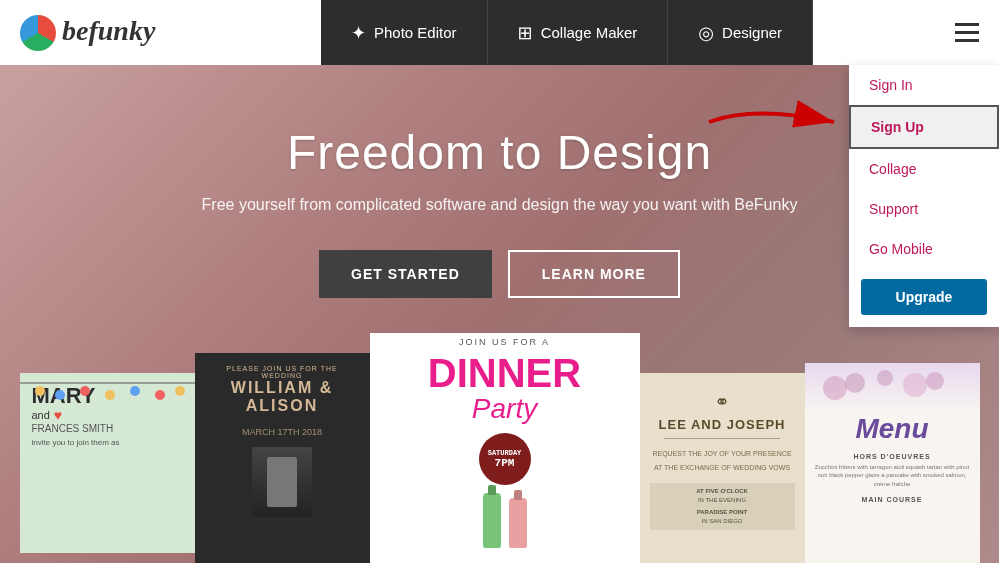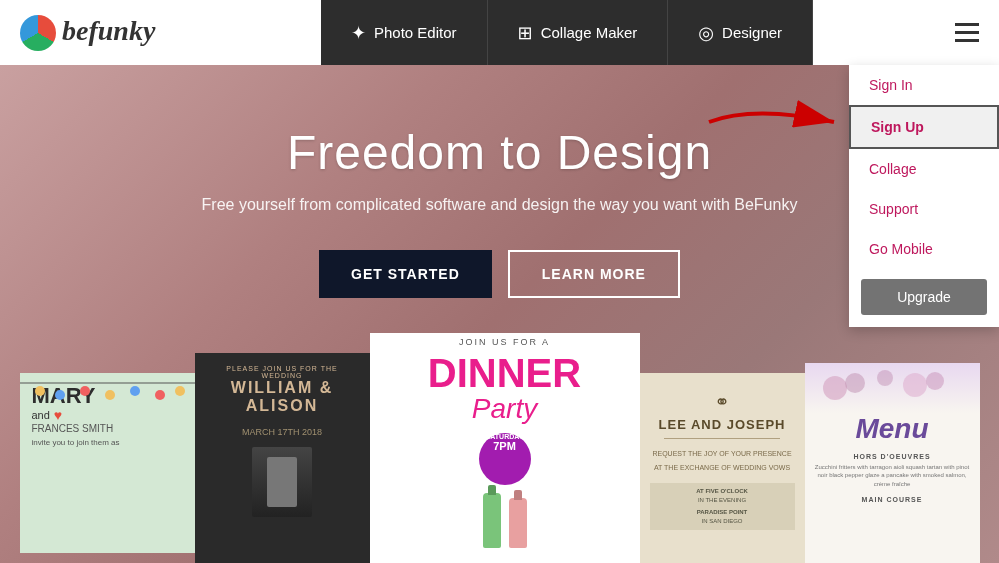--- a/index.html
+++ b/index.html
@@ -98,27 +98,27 @@
       cursor: pointer;
       display: block;
     }
     .dropdown-item.highlighted {
       background: #f0f0f0;
       font-weight: 600;
       border: 2px solid #555;
     }
     .dropdown-upgrade {
       margin: 10px 12px 12px;
-      background: #737373;
+      background: #0369a1;
       color: #fff;
       border: none;
       padding: 10px 0;
       width: calc(100% - 24px);
       font-size: 14px;
-      font-weight: 400;
+      font-weight: 700;
       cursor: pointer;
       border-radius: 3px;
     }
 
     
     .arrow-overlay {
       position: absolute;
       top: 100px;
       right: 155px;
       z-index: 300;
@@ -158,21 +158,21 @@
       color: rgba(255,255,255,0.9);
       margin-bottom: 36px;
       text-align: center;
       max-width: 600px;
     }
     .hero-buttons {
       display: flex;
       gap: 16px;
     }
     .btn-primary {
-      background: #0f172a;
+      background: #404040;
       color: #fff;
       border: none;
       padding: 14px 32px;
       font-size: 14px;
       font-weight: 700;
       letter-spacing: 1px;
       cursor: pointer;
     }
     .btn-secondary {
       background: transparent;
@@ -257,28 +257,29 @@
       height: 100%;
       display: flex;
       flex-direction: column;
       align-items: center;
       text-align: center;
     }
     .card-3-join { font-size: 9px; letter-spacing: 2px; color: #555; margin-bottom: 6px; }
     .card-3-dinner { font-size: 40px; font-weight: 900; color: #e91e8c; line-height: 1; }
     .card-3-party { font-size: 28px; color: #e91e8c; font-style: italic; }
     .card-3-sat { 
-      background: #a21caf; 
+      background: #7f1d1d; 
       color: #fff; 
       border-radius: 50%; 
       width: 52px; height: 52px;
       display: flex; flex-direction: column;
-      align-items: center; justify-content: flex-start;
+      align-items: center; justify-content: center;
       font-size: 9px; font-weight: bold;
       margin-top: 8px;
+      font-family: Liberation Mono, monospace;
     }
 
     
     .card-4-inner {
       padding: 10px;
       height: 100%;
       display: flex;
       flex-direction: column;
       align-items: center;
       text-align: center;

